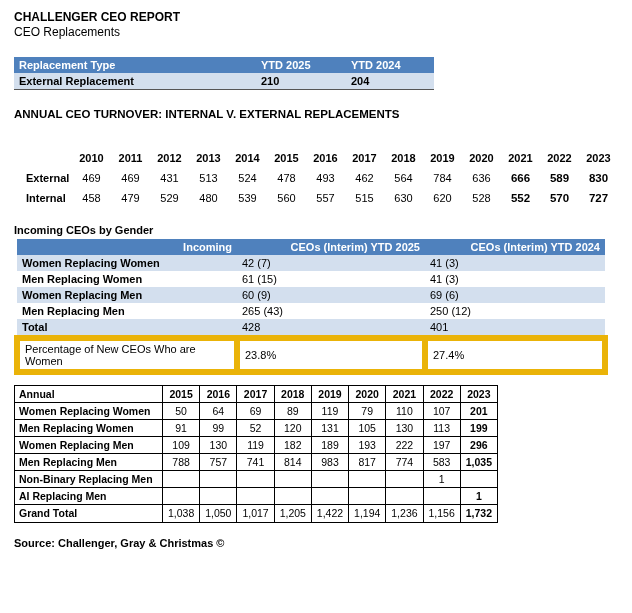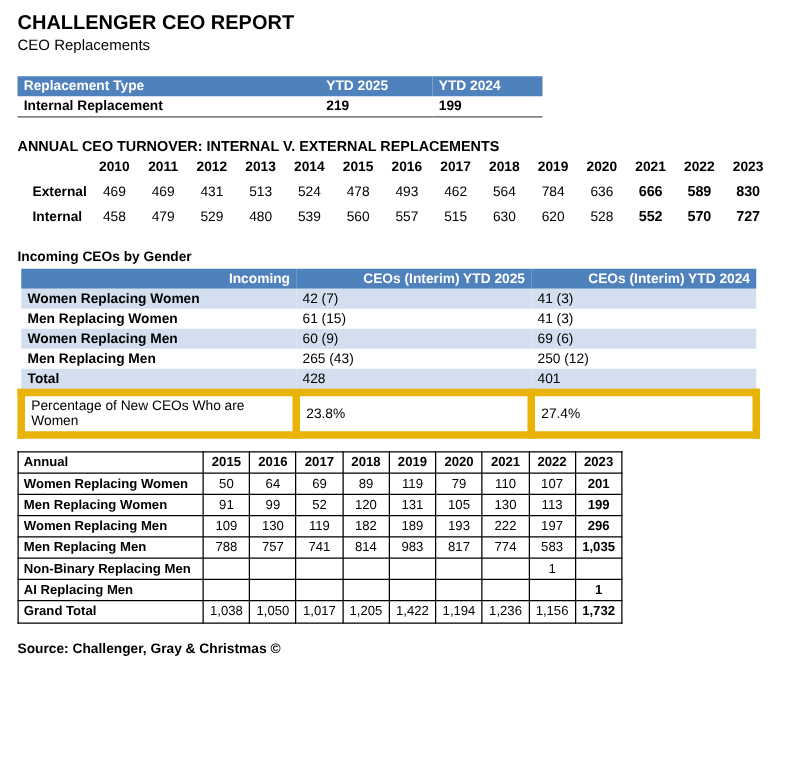--- a/index.html
+++ b/index.html
@@ -5,38 +5,38 @@
   * { box-sizing: border-box; }
   html, body { margin: 0; padding: 0; }
   body {
     width: 632px; height: 613px;
     background: #fff; color: #000;
     font-family: "Liberation Sans", sans-serif;
     font-size: 11px;
     padding: 10px 14px;
     overflow: hidden;
   }
-  .title { font-weight: bold; font-size: 16px; }
+  .title { font-weight: bold; font-size: 12px; }
   .subtitle { font-size: 12px; margin-top: 1px; }
 
   table { border-collapse: collapse; }
   th, td { padding: 2px 5px; vertical-align: middle; }
 
   
   .t1 { width: 420px; margin-top: 18px; table-layout: fixed; border-bottom: 1px solid #555; padding-left: 11px; }
   .t1 th { background: var(--header-blue, #4F81BD); color: #fff; text-align: left; font-weight: bold; }
   .t1 th:first-child { width: 242px; }
   .t1 th:nth-child(2) { width: 90px; }
   .t1 td { font-weight: bold; }
   .t1 tr.band td { background: var(--band-blue, #D3DFEE); }
 
   .section-heading { font-weight: bold; font-size: 11.5px; margin-top: 18px; }
 
   
-  .annual { margin-top: 0; margin-left: 4px; }
+  .annual { margin-top: 28px; margin-left: 4px; }
   .annual th, .annual td { padding: 4px 0; text-align: center; width: 39px; }
   .annual th { font-weight: bold; }
   .annual th.corner, .annual td.rowlabel { width: 54px; text-align: left; padding-left: 8px; }
   .annual td.rowlabel { font-weight: bold; }
   .annual td.boldval { font-weight: bold; font-size: 11.5px; }
 
   .gender-heading { font-weight: bold; margin-top: 16px; }
 
   
   .t2 { width: 594px; margin-top: 3px; table-layout: fixed; }
@@ -68,24 +68,24 @@
 
   <table class="t1">
     <thead>
       <tr>
           <th>Replacement Type</th>
           <th>YTD 2025</th>
           <th>YTD 2024</th>
         </tr>
     </thead>
     <tbody>
-        <tr>
-          <td class="lbl">Internal Replacement</td>
-          <td class="val">219</td>
-          <td class="val">199</td>
+        <tr class="band">
+          <td class="lbl">External Replacement</td>
+          <td class="val">210</td>
+          <td class="val">204</td>
         </tr>
       </tbody>
   </table>
 
   <div class="section-heading">ANNUAL CEO TURNOVER: INTERNAL V. EXTERNAL REPLACEMENTS</div>
 
   <table class="annual">
     <thead>
       <tr>
           <th class="corner"></th>

